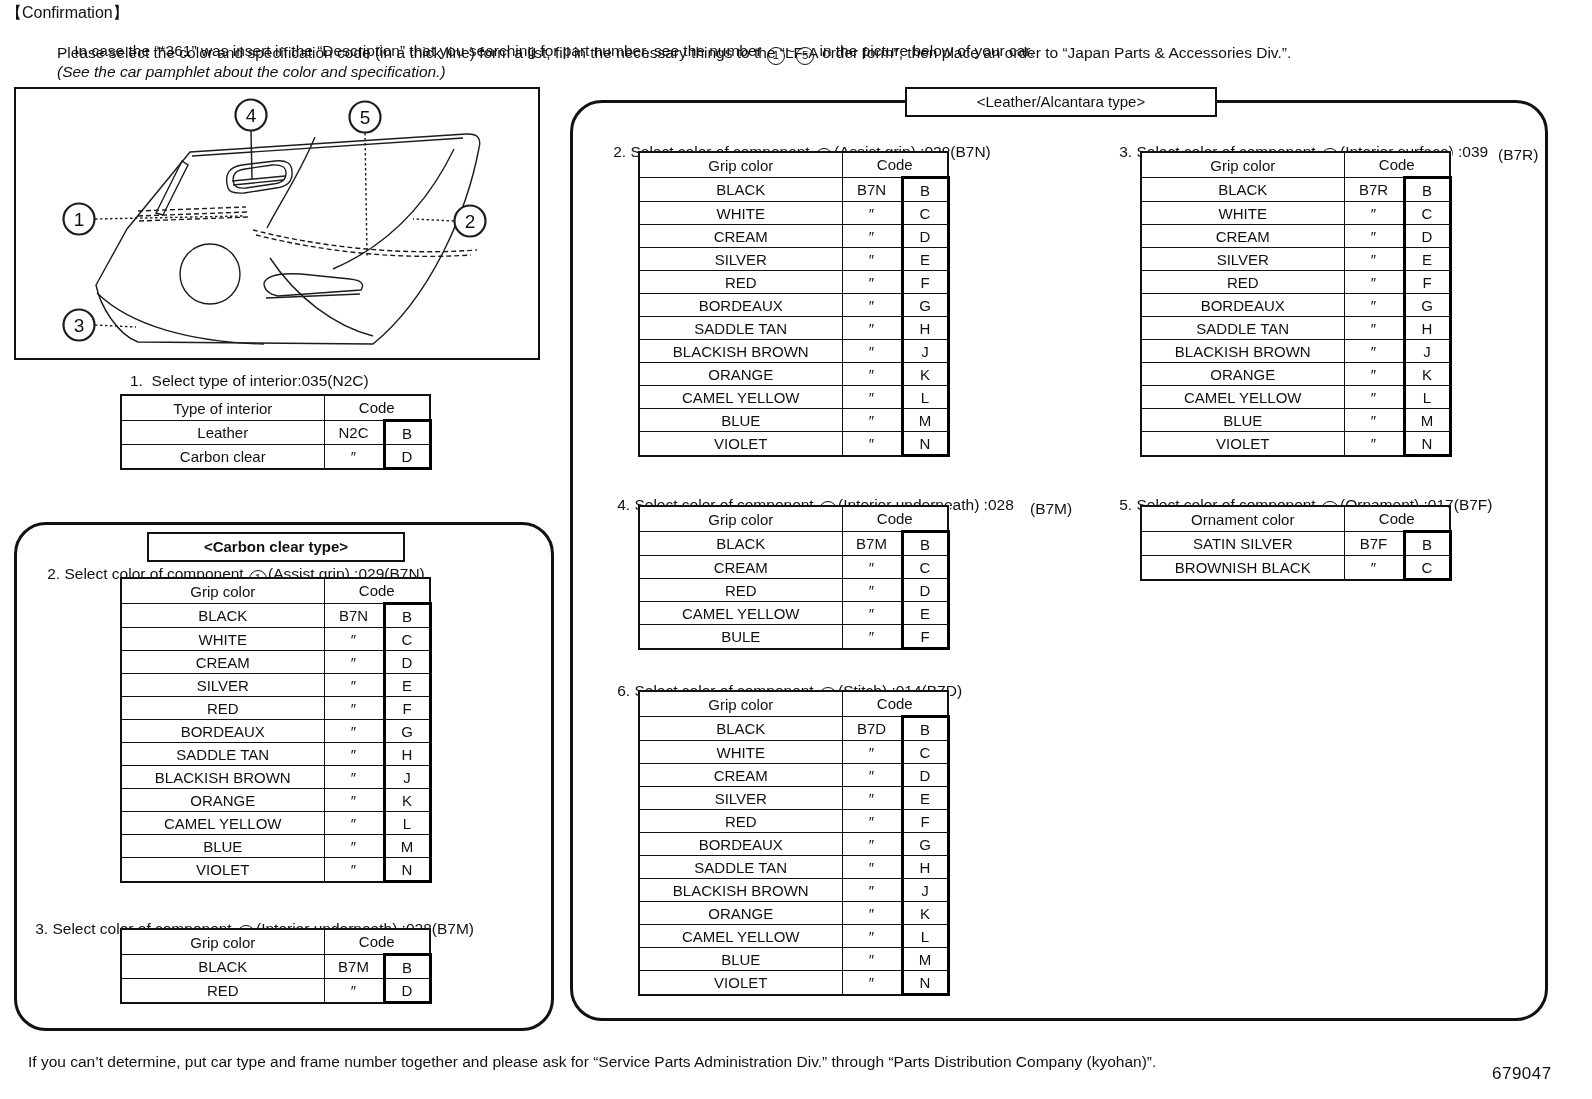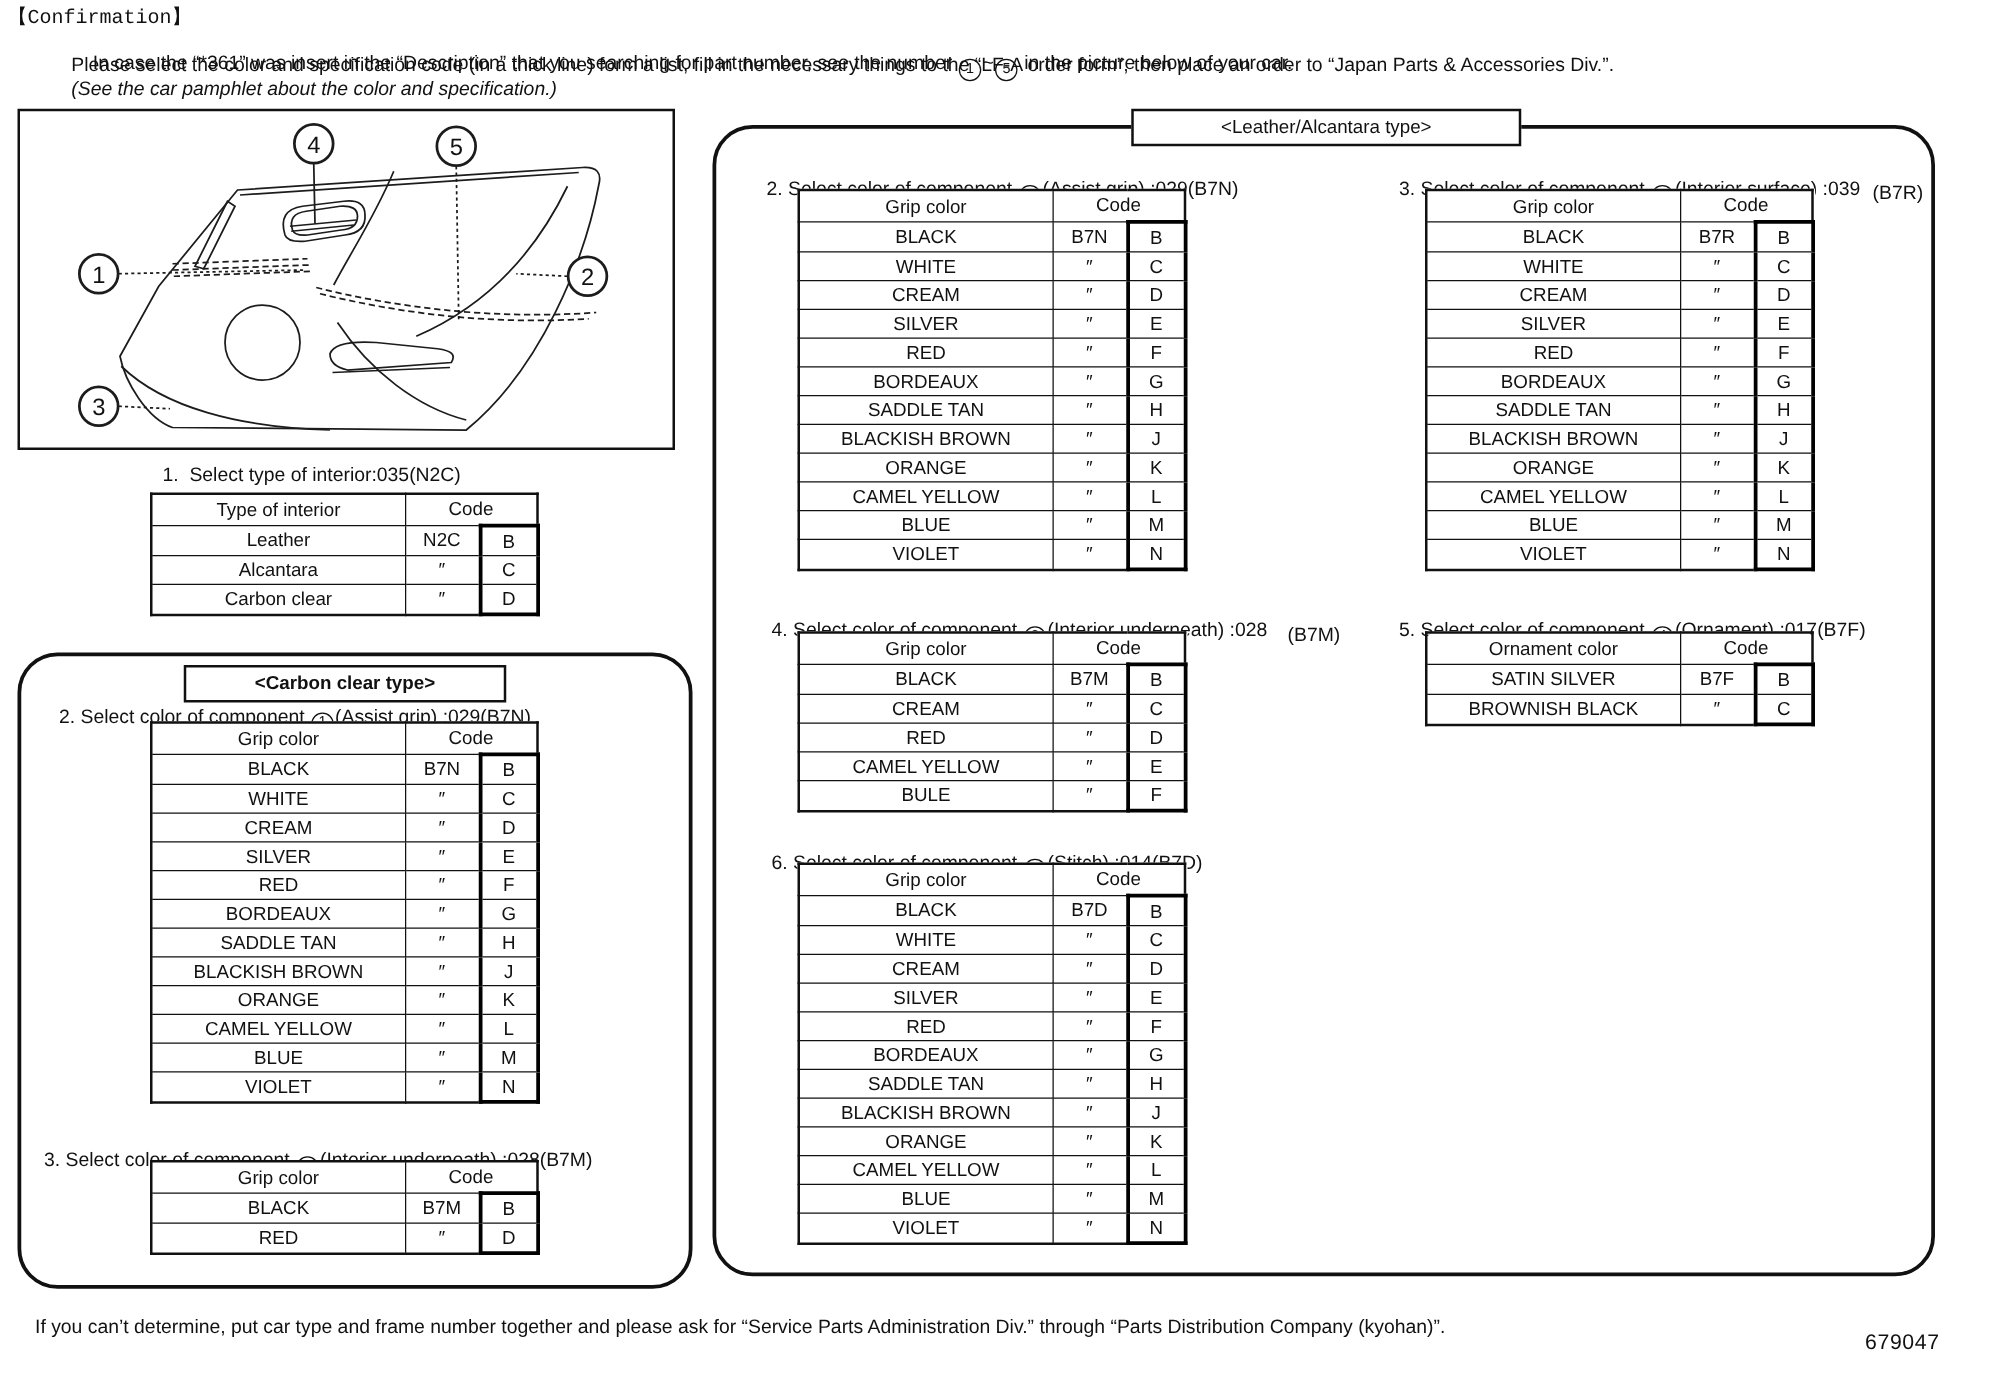--- a/index.html
+++ b/index.html
@@ -26,21 +26,21 @@
   svg .dot{stroke-dasharray:2.5,2.5;}
   svg .dash{stroke-dasharray:5,3;}
   svg .co{fill:#fff;stroke:#1c1c1c;stroke-width:2.2;}
   svg .ct{font-family:"Liberation Sans",sans-serif;font-size:19px;fill:#111;}
 </style>
 </head>
 <body>
 
 <div class="page">
 
-  <div class="abs" style="left:6px;top:3px;font-size:16px;font-family:Liberation Mono, monospace;">【Confirmation】</div>
+  <div class="abs" style="left:6px;top:3px;font-size:16px;">【Confirmation】</div>
   <div class="abs title" style="left:57px;top:24px;">
     <span>In case the “*361” was insert in the “Description” that you searching for part number, see the number </span><span class="circ">1</span><span>~</span><span class="circ">5</span><span> in the picture below of your car.</span>
   </div>
   <div class="abs title" style="left:57px;top:44px;">Please select the color and specification code (in a thick line) form a list, fill in the necessary things to the “LF-A order form”, then place an order to “Japan Parts &amp; Accessories Div.”.</div>
   <div class="abs title" style="left:57px;top:63px;font-style:italic;">(See the car pamphlet about the color and specification.)</div>
 
   <div class="diagbox" style="left:14px;top:87px;width:522px;height:269px;">
     <svg width="520" height="267" viewBox="0 0 520 267">
 
       <path class="ln" d="M174,63 L450,45 Q467,44 463,59 C452,118 417,206 357,255 L122,253 C102,246 84,217 80,196 L111,140 Z"></path>
@@ -108,25 +108,20 @@
       <th colspan="2">Code</th>
     </tr>
       </thead>
     <tbody>
         <tr>
           <td>Leather</td>
           <td>N2C</td>
           <td>B</td>
         </tr>
         <tr>
-          <td>Alcantara</td>
-          <td>″</td>
-          <td>C</td>
-        </tr>
-        <tr>
           <td>Carbon clear</td>
           <td>″</td>
           <td>D</td>
         </tr>
       </tbody>
   </table>
 
   <div class="roundbox" style="left:14px;top:522px;width:534px;height:503px;"></div>
   <div class="boxlabel" style="left:147px;top:532px;width:254px;height:26px;font-weight:bold;">&lt;Carbon clear type&gt;</div>
 

